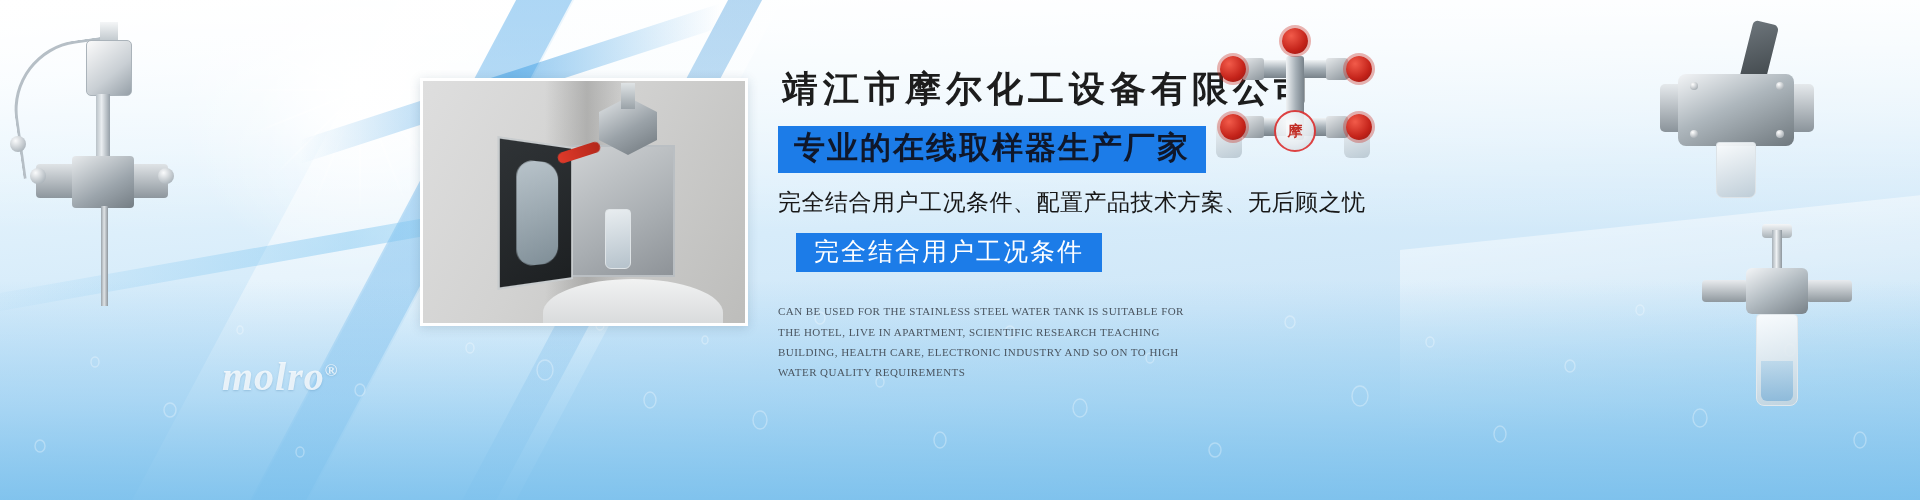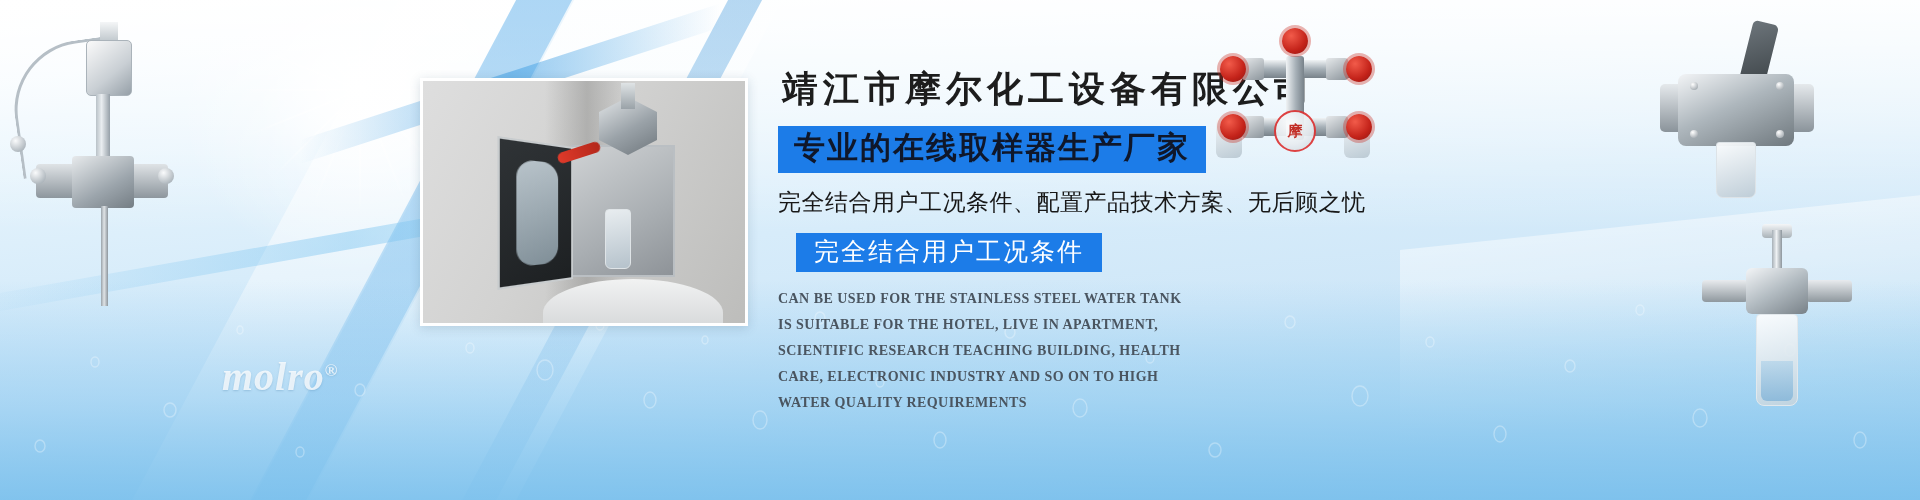--- a/index.html
+++ b/index.html
@@ -117,23 +117,23 @@
   }
 
   .custom-badge{
     display:inline-block; margin-top:16px; margin-left:18px;
     background:#1C7CE8; color:#ffffff;
     font-size:25px; font-weight:500; letter-spacing:2px;
     padding:5px 18px 7px 18px; white-space:nowrap; line-height:1.1;
   }
 
   .eng-copy{
-    margin-top:14px; width:406px;
+    margin-top:29px; width:406px;
     font-family:"Liberation Serif", serif;
-    font-size:14px; font-weight:700; line-height:1.85;
+    font-size:11px; font-weight:400; line-height:1.85;
     letter-spacing:.45px; color:#4a5560;
     text-transform:uppercase;
   }
 
   
   .prod{ position:absolute; }
 
   
   .left-rig{ left:8px; top:18px; width:190px; height:300px; }
   .lr-canister{ position:absolute; left:78px; top:22px; width:46px; height:56px; border-radius:5px;

